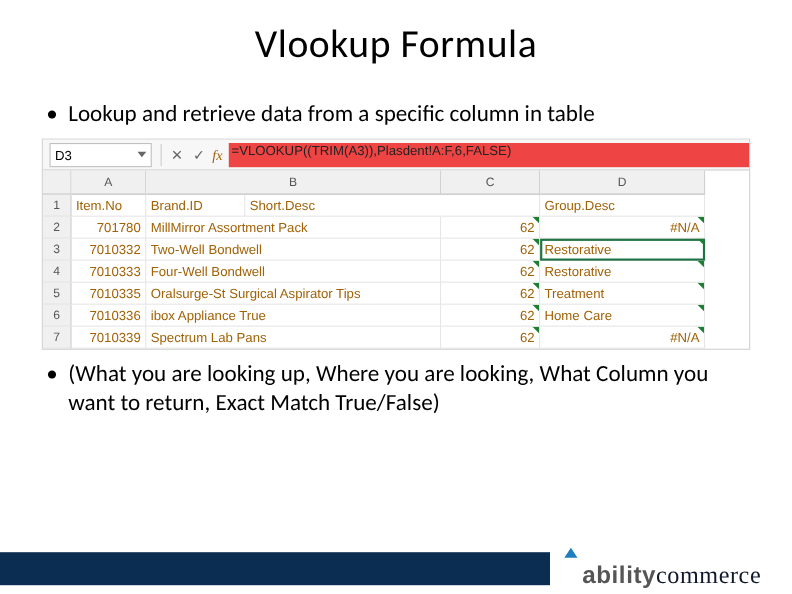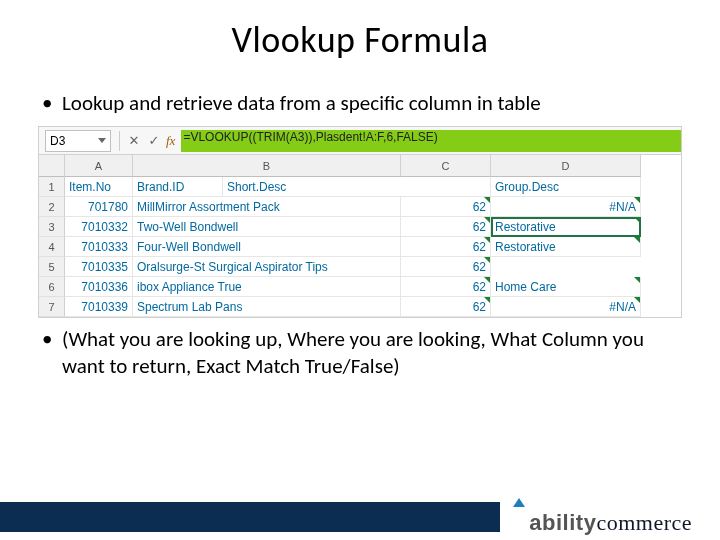--- a/index.html
+++ b/index.html
@@ -7,37 +7,37 @@
   .slide { position: relative; width: 720px; height: 540px; }
   .title { text-align: center; font-size: 36px; font-weight: 400; margin-top: 18px; letter-spacing: 0.5px; }
   .bullets { margin: 28px 38px 0 38px; font-size: 21px; line-height: 1.25; }
   .bullets li { list-style: none; position: relative; padding-left: 24px; margin-bottom: 6px; }
   .bullets li::before { content: "•"; position: absolute; left: 4px; top: 0; }
   .u { }
 
   
   .excel { margin: 10px 38px 8px 38px; border: 1px solid #d0d0d0; font-family: "Segoe UI", Arial, sans-serif; font-size: 12px; background: #fff; }
   .fbar { display: flex; align-items: center; height: 28px; border-bottom: 1px solid #d0d0d0; background: #f7f7f7; }
-  .namebox { width: 66px; height: 22px; margin: 0 4px 0 6px; border: 1px solid #c0c0c0; background: #fff; display: flex; align-items: center; justify-content: space-between; padding: 0 4px; font-size: 12px; }
+  .namebox { width: 93px; height: 22px; margin: 0 4px 0 6px; border: 1px solid #c0c0c0; background: #fff; display: flex; align-items: center; justify-content: space-between; padding: 0 4px; font-size: 12px; }
   .namebox .dd { width: 0; height: 0; border-left: 4px solid transparent; border-right: 4px solid transparent; border-top: 5px solid #666; }
   .fbar .sep { width: 1px; height: 20px; background: #ccc; margin: 0 4px; }
   .iconbtn { width: 20px; height: 20px; display: flex; align-items: center; justify-content: center; color: #666; font-size: 13px; }
   .fx { font-style: italic; font-family: "Times New Roman", serif; font-size: 13px; color: #a16207; margin: 0 6px 0 2px; }
-  .formula-input { flex: 1; height: 22px; border: none; background: #84cc16; font-size: 12px; padding-left: 2px; color: #222; }
+  .formula-input { flex: 1; height: 22px; border: none; background: #ef4444; font-size: 12px; padding-left: 2px; color: #222; }
 
   .gridwrap { display: flex; }
   .rowhdrs { display: flex; flex-direction: column; }
   .corner { width: 26px; height: 22px; background: #f0f0f0; border-right: 1px solid #d0d0d0; border-bottom: 1px solid #bfbfbf; }
   .rh { width: 26px; height: 20px; background: #f0f0f0; border-right: 1px solid #d0d0d0; border-bottom: 1px solid #e0e0e0; display: flex; align-items: center; justify-content: center; color: #555; font-size: 11px; }
   .grid { flex: 1; }
   .colhdrs { display: flex; height: 22px; }
   .ch { background: #f0f0f0; border-right: 1px solid #d0d0d0; border-bottom: 1px solid #bfbfbf; display: flex; align-items: center; justify-content: center; color: #555; font-size: 11px; }
   .colA { width: 68px; } .colB { width: 268px; } .colC { width: 90px; } .colD { width: 150px; }
   .row { display: flex; height: 20px; }
-  .cell { border-right: 1px solid #e6e6e6; border-bottom: 1px solid #e6e6e6; padding: 0 4px; display: flex; align-items: center; font-size: 12px; color: #0369a1; overflow: hidden; white-space: nowrap; position: relative; }
+  .cell { border-right: 1px solid #e6e6e6; border-bottom: 1px solid #e6e6e6; padding: 0 4px; display: flex; align-items: center; font-size: 12px; color: #a16207; overflow: hidden; white-space: nowrap; position: relative; }
   .cell.right { justify-content: flex-end; }
   .hdrcell { font-weight: 400; }
   .selcell { outline: 2px solid #217346; outline-offset: -2px; z-index: 2; }
   .flag::after { content: ""; position: absolute; top: 0; right: 0; width: 0; height: 0; border-top: 6px solid #1e7e34; border-left: 6px solid transparent; }
 
   .explain { margin: 6px 38px 0 38px; font-size: 21px; line-height: 1.25; }
   .explain-li { list-style: none; position: relative; padding-left: 24px; }
   .explain-li::before { content: "•"; position: absolute; left: 4px; top: 0; }
 
   
@@ -109,20 +109,21 @@
         <div class="row">
           <div class="cell colA right">7010333</div>
           <div class="cell colB">Four-Well Bondwell</div>
           <div class="cell colC right flag">62</div>
           <div class="cell colD flag">Restorative</div>
         </div>
         <div class="row">
           <div class="cell colA right">7010335</div>
           <div class="cell colB">Oralsurge-St Surgical Aspirator Tips</div>
           <div class="cell colC right flag">62</div>
+          <div class="cell colD flag">Treatment</div>
         </div>
         <div class="row">
           <div class="cell colA right">7010336</div>
           <div class="cell colB">ibox Appliance True</div>
           <div class="cell colC right flag">62</div>
           <div class="cell colD flag">Home Care</div>
         </div>
         <div class="row">
           <div class="cell colA right">7010339</div>
           <div class="cell colB">Spectrum Lab Pans</div>

